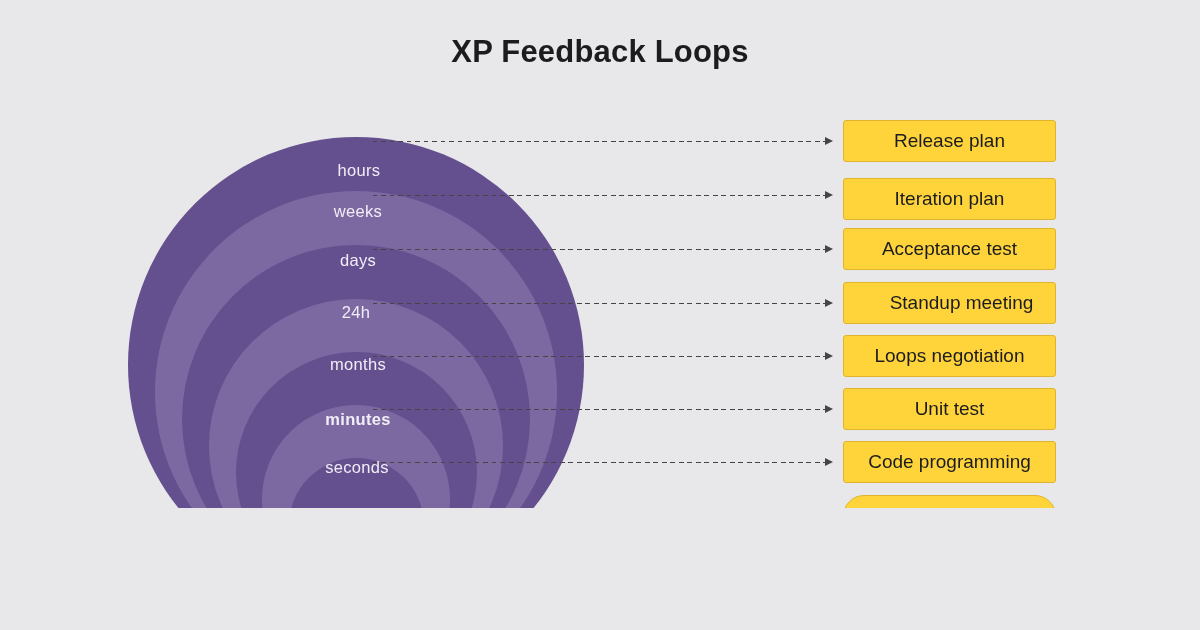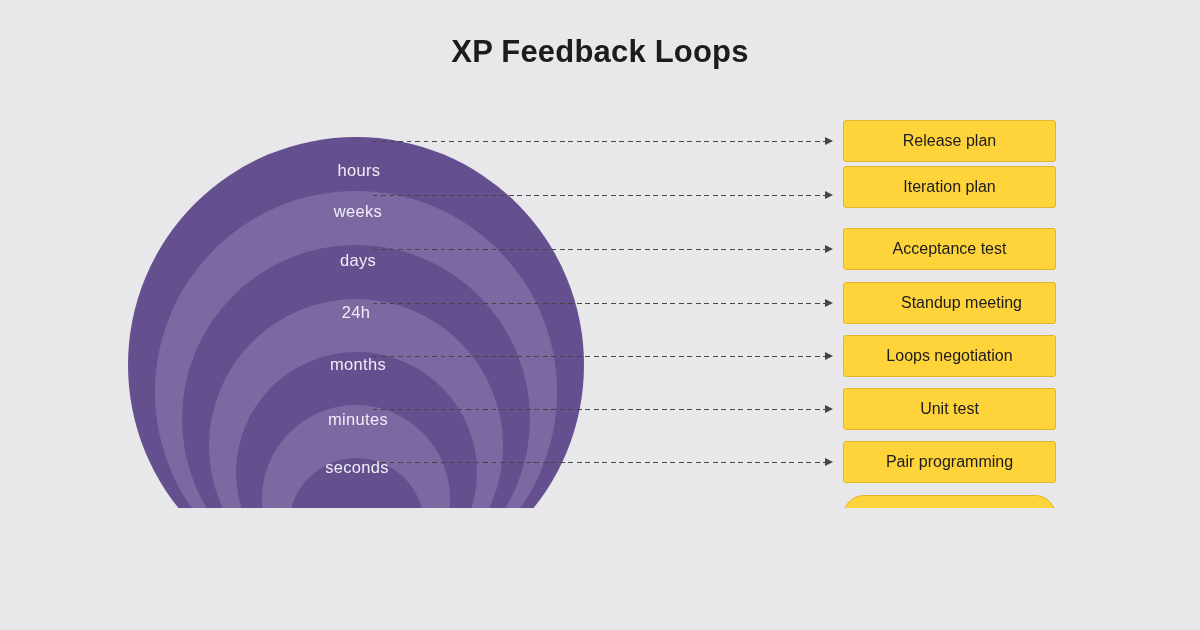--- a/index.html
+++ b/index.html
@@ -72,21 +72,21 @@
     position:absolute;
     left:843px;
     width:213px;
     height:42px;
     background:var(--box_fill);
     border:1px solid var(--box_border);
     border-radius:3px;
     display:flex;
     align-items:center;
     justify-content:center;
-    font-size:16px;
+    font-size:19px;
     font-weight:500;
     color:var(--text_dark);
     z-index:15;
   }
 </style>
 </head>
 <body>
 
 <div class="stage">
 
@@ -99,21 +99,21 @@
   <div class="circle dark" style="top:352px;left:236px;width:241px;height:241px;"></div>
   <div class="circle light" style="top:405px;left:262px;width:188px;height:188px;"></div>
   <div class="circle dark" style="top:458px;left:289px;width:135px;height:135px;"></div>
   <div class="circle light" style="top:512px;left:316px;width:81px;height:81px;"></div>
 
   <div class="clabel" style="left:359px;top:170px;">hours</div>
   <div class="clabel" style="left:358px;top:211px;">weeks</div>
   <div class="clabel" style="left:358px;top:260px;">days</div>
   <div class="clabel" style="left:356px;top:312px;">24h</div>
   <div class="clabel" style="left:358px;top:364px;">months</div>
-  <div class="clabel" style="left:358px;top:419px;">minutes</div>
+  <div class="clabel" style="left:358px;top:419px;font-weight:bold;">minutes</div>
   <div class="clabel" style="left:357px;top:467px;">seconds</div>
 
   <div class="connector" style="top:137px;">
     <div class="dash"></div>
     <div class="arrow"></div>
   </div>
   <div class="connector" style="top:191px;">
     <div class="dash"></div>
     <div class="arrow"></div>
   </div>
@@ -136,21 +136,21 @@
   <div class="connector" style="top:458px;">
     <div class="dash"></div>
     <div class="arrow"></div>
   </div>
   <div class="connector" style="top:512px;">
     <div class="dash"></div>
     <div class="arrow"></div>
   </div>
 
   <div class="box" style="top:120px;">Release plan</div>
-  <div class="box" style="top:166px;text-align:right;">Iteration plan</div>
+  <div class="box" style="top:178px;text-align:right;">Iteration plan</div>
   <div class="box" style="top:228px;">Acceptance test</div>
   <div class="box" style="top:282px;padding-left:24px;">Standup meeting</div>
   <div class="box" style="top:335px;">Loops negotiation</div>
   <div class="box" style="top:388px;">Unit test</div>
-  <div class="box" style="top:441px;">Pair programming</div>
+  <div class="box" style="top:441px;">Code programming</div>
   <div class="box" style="top:495px;border-radius:21px;">Code</div>
 
 </div>
 
 </body></html>

